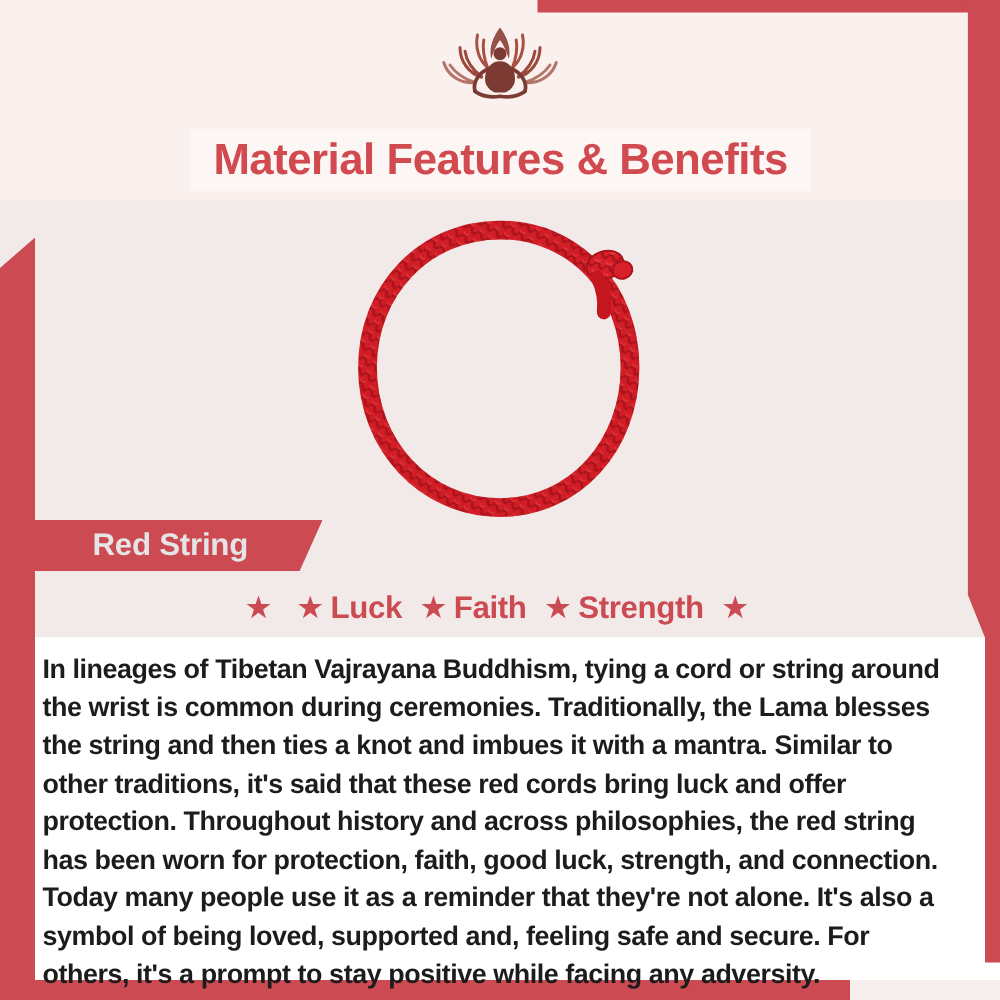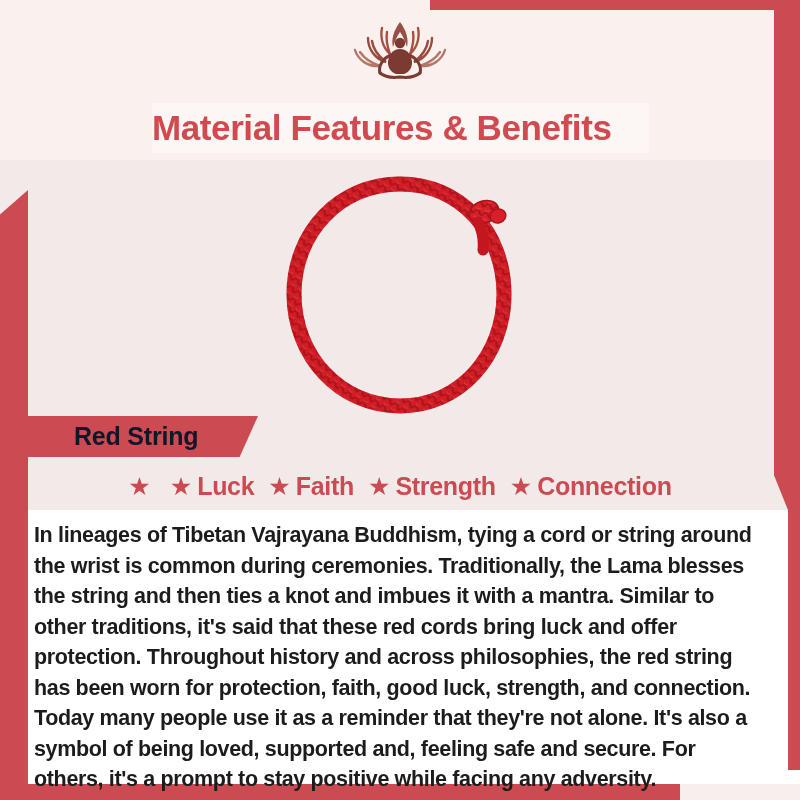--- a/index.html
+++ b/index.html
@@ -102,20 +102,21 @@
   }
 
   
   .title-banner {
     position: absolute;
     left: 152px; top: 103px;
     width: 497px; height: 50px;
     background: #FCF6F4;
     display: flex;
     align-items: center;
+    justify-content: center;
   }
   .title-text {
     font-size: 35px;
     font-weight: bold;
     color: #D04A50;
     letter-spacing: -0.4px;
     white-space: nowrap;
   }
 
   
@@ -136,21 +137,21 @@
     width: 230px; height: 41px;
     background: #CC4A52;
     clip-path: polygon(0 0, 100% 0, 92% 100%, 0 100%);
     display: flex;
     align-items: center;
   }
   .label-text {
     margin-left: 46px;
     font-size: 25px;
     font-weight: bold;
-    color: #0f172a;
+    color: #e5e5e5;
     letter-spacing: -0.2px;
   }
 
   
   .benefits-row {
     position: absolute;
     left: 0; top: 465px;
     width: 800px; height: 42px;
     display: flex;
     align-items: center;
@@ -272,21 +273,20 @@
     <div class="benefit">
       <span class="star-icon">★</span>
       <span class="benefit-label">Faith</span>
     </div>
     <div class="benefit">
       <span class="star-icon">★</span>
       <span class="benefit-label">Strength</span>
     </div>
     <div class="benefit">
       <span class="star-icon">★</span>
-      <span class="benefit-label">Connection</span>
     </div>
   </div>
 
   <div class="body-panel">
     <p class="body-text">In lineages of Tibetan Vajrayana Buddhism, tying a cord or string around the wrist is common during ceremonies. Traditionally, the Lama blesses the string and then ties a knot and imbues it with a mantra. Similar to other traditions, it's said that these red cords bring luck and offer protection. Throughout history and across philosophies, the red string has been worn for protection, faith, good luck, strength, and connection. Today many people use it as a reminder that they're not alone. It's also a symbol of being loved, supported and, feeling safe and secure. For others, it's a prompt to stay positive while facing any adversity.</p>
   </div>
 
 </div>
 
 </body></html>

